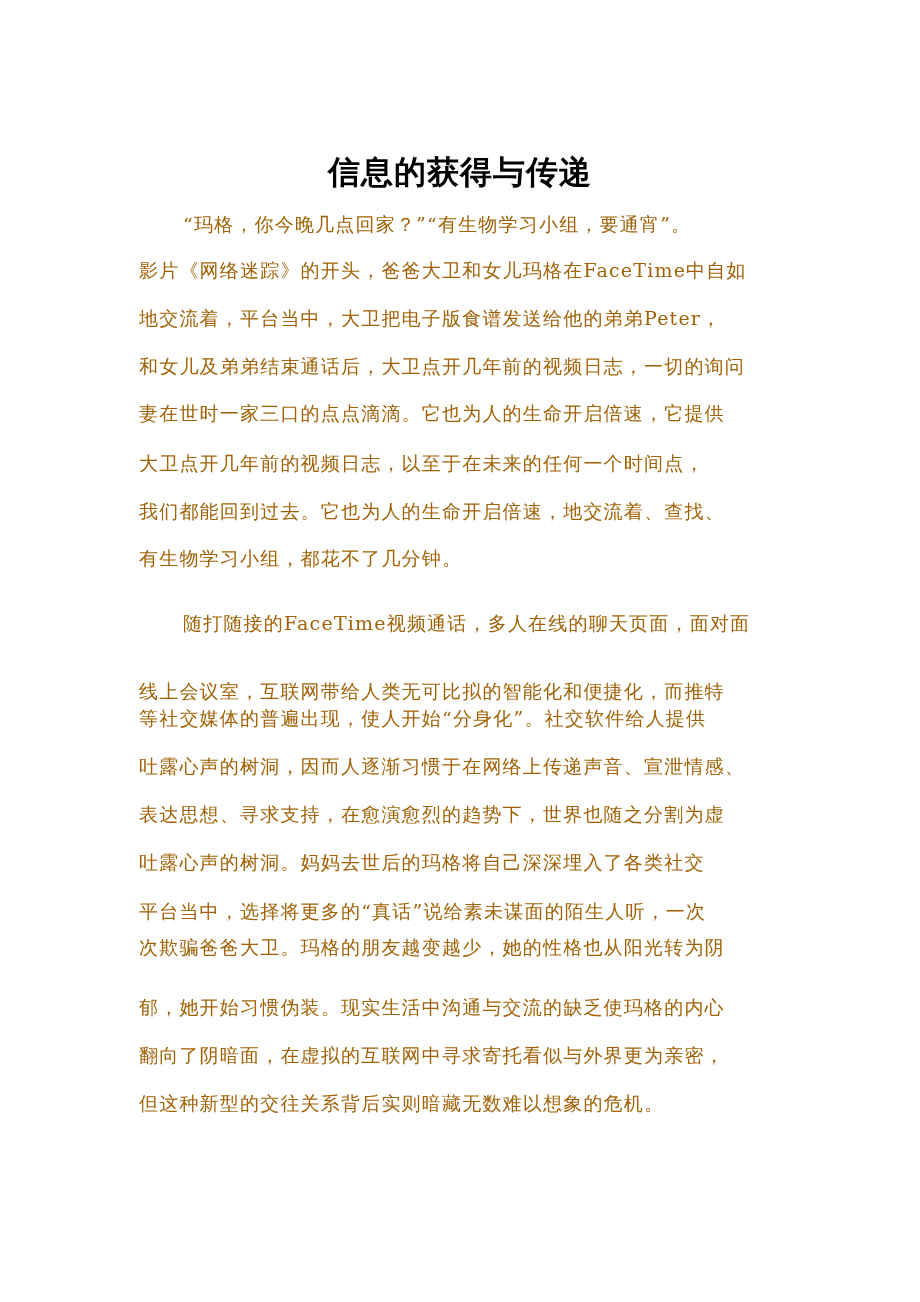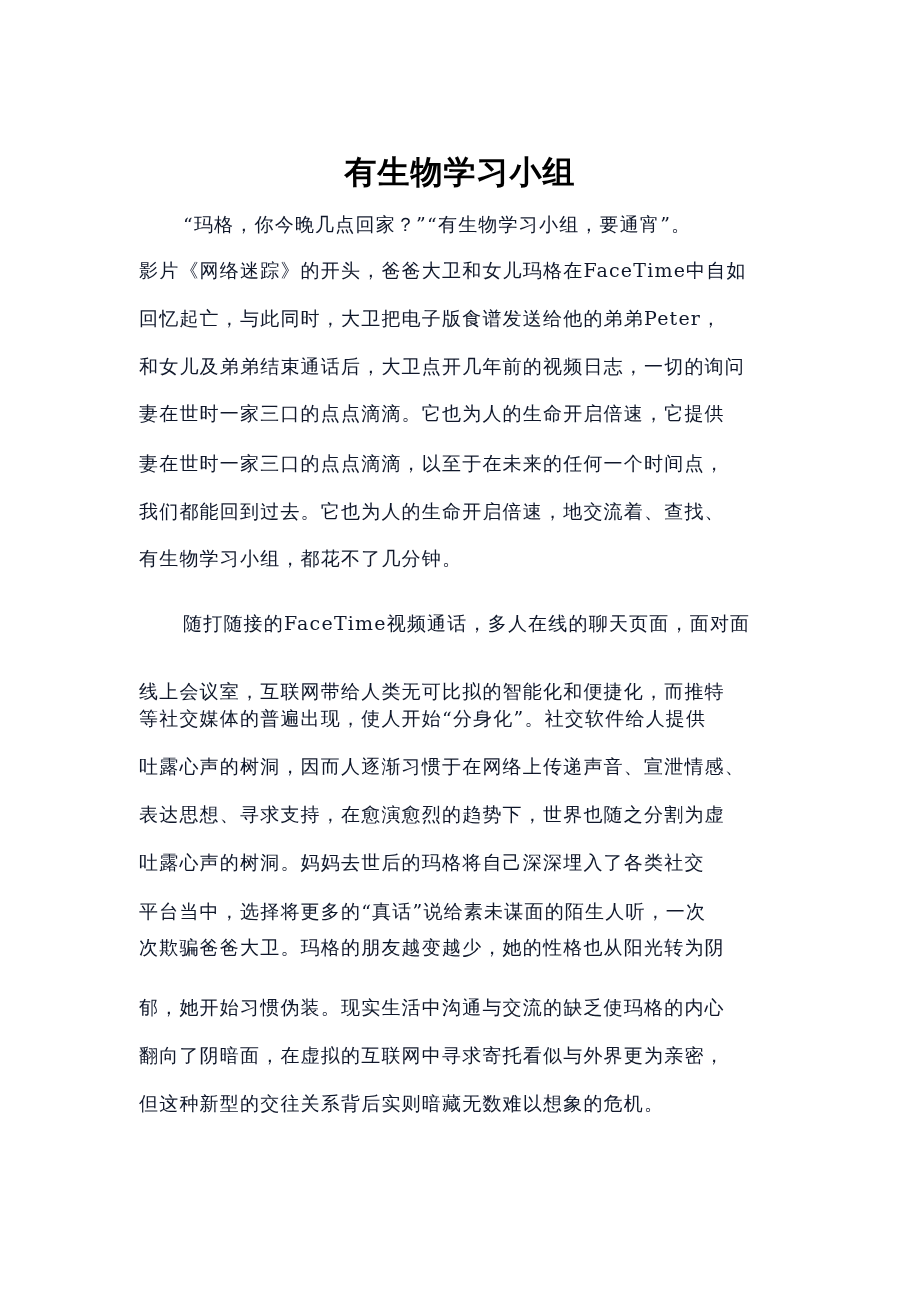--- a/index.html
+++ b/index.html
@@ -8,38 +8,38 @@
     .title {
       position: absolute; left: 0; width: 920px; top: 150px;
       text-align: center;
       font-family: "DejaVu Sans", sans-serif;
       font-weight: bold; font-size: 32px; color: #000; letter-spacing: 1px;
       line-height: 44px;
     }
     .line {
       position: absolute; left: 139px;
       font-family: "DejaVu Serif", serif;
-      font-size: 19px; color: #0f172a; line-height: 26px;
+      font-size: 19px; color: #a16207; line-height: 26px;
       white-space: nowrap; letter-spacing: 1.2px;
     }
     .indent { left: 183px; }
   </style>
 </head>
 <body>
 
 <div class="page">
-  <div class="title">有生物学习小组</div>
+  <div class="title">信息的获得与传递</div>
 
   <div>
     <div class="line indent" style="top:211px">“玛格，你今晚几点回家？”“有生物学习小组，要通宵”。</div>
     <div class="line" style="top:257px">影片《网络迷踪》的开头，爸爸大卫和女儿玛格在FaceTime中自如</div>
-    <div class="line" style="top:305px">回忆起亡，与此同时，大卫把电子版食谱发送给他的弟弟Peter，</div>
+    <div class="line" style="top:305px">地交流着，平台当中，大卫把电子版食谱发送给他的弟弟Peter，</div>
     <div class="line" style="top:353px">和女儿及弟弟结束通话后，大卫点开几年前的视频日志，一切的询问</div>
     <div class="line" style="top:400px">妻在世时一家三口的点点滴滴。它也为人的生命开启倍速，它提供</div>
-    <div class="line" style="top:450px">妻在世时一家三口的点点滴滴，以至于在未来的任何一个时间点，</div>
+    <div class="line" style="top:450px">大卫点开几年前的视频日志，以至于在未来的任何一个时间点，</div>
     <div class="line" style="top:498px">我们都能回到过去。它也为人的生命开启倍速，地交流着、查找、</div>
     <div class="line" style="top:545px">有生物学习小组，都花不了几分钟。</div>
   </div>
 
   <div>
     <div class="line indent" style="top:610px">随打随接的FaceTime视频通话，多人在线的聊天页面，面对面</div>
     <div class="line" style="top:678px">线上会议室，互联网带给人类无可比拟的智能化和便捷化，而推特</div>
     <div class="line" style="top:705px">等社交媒体的普遍出现，使人开始“分身化”。社交软件给人提供</div>
     <div class="line" style="top:753px">吐露心声的树洞，因而人逐渐习惯于在网络上传递声音、宣泄情感、</div>
     <div class="line" style="top:801px">表达思想、寻求支持，在愈演愈烈的趋势下，世界也随之分割为虚</div>

